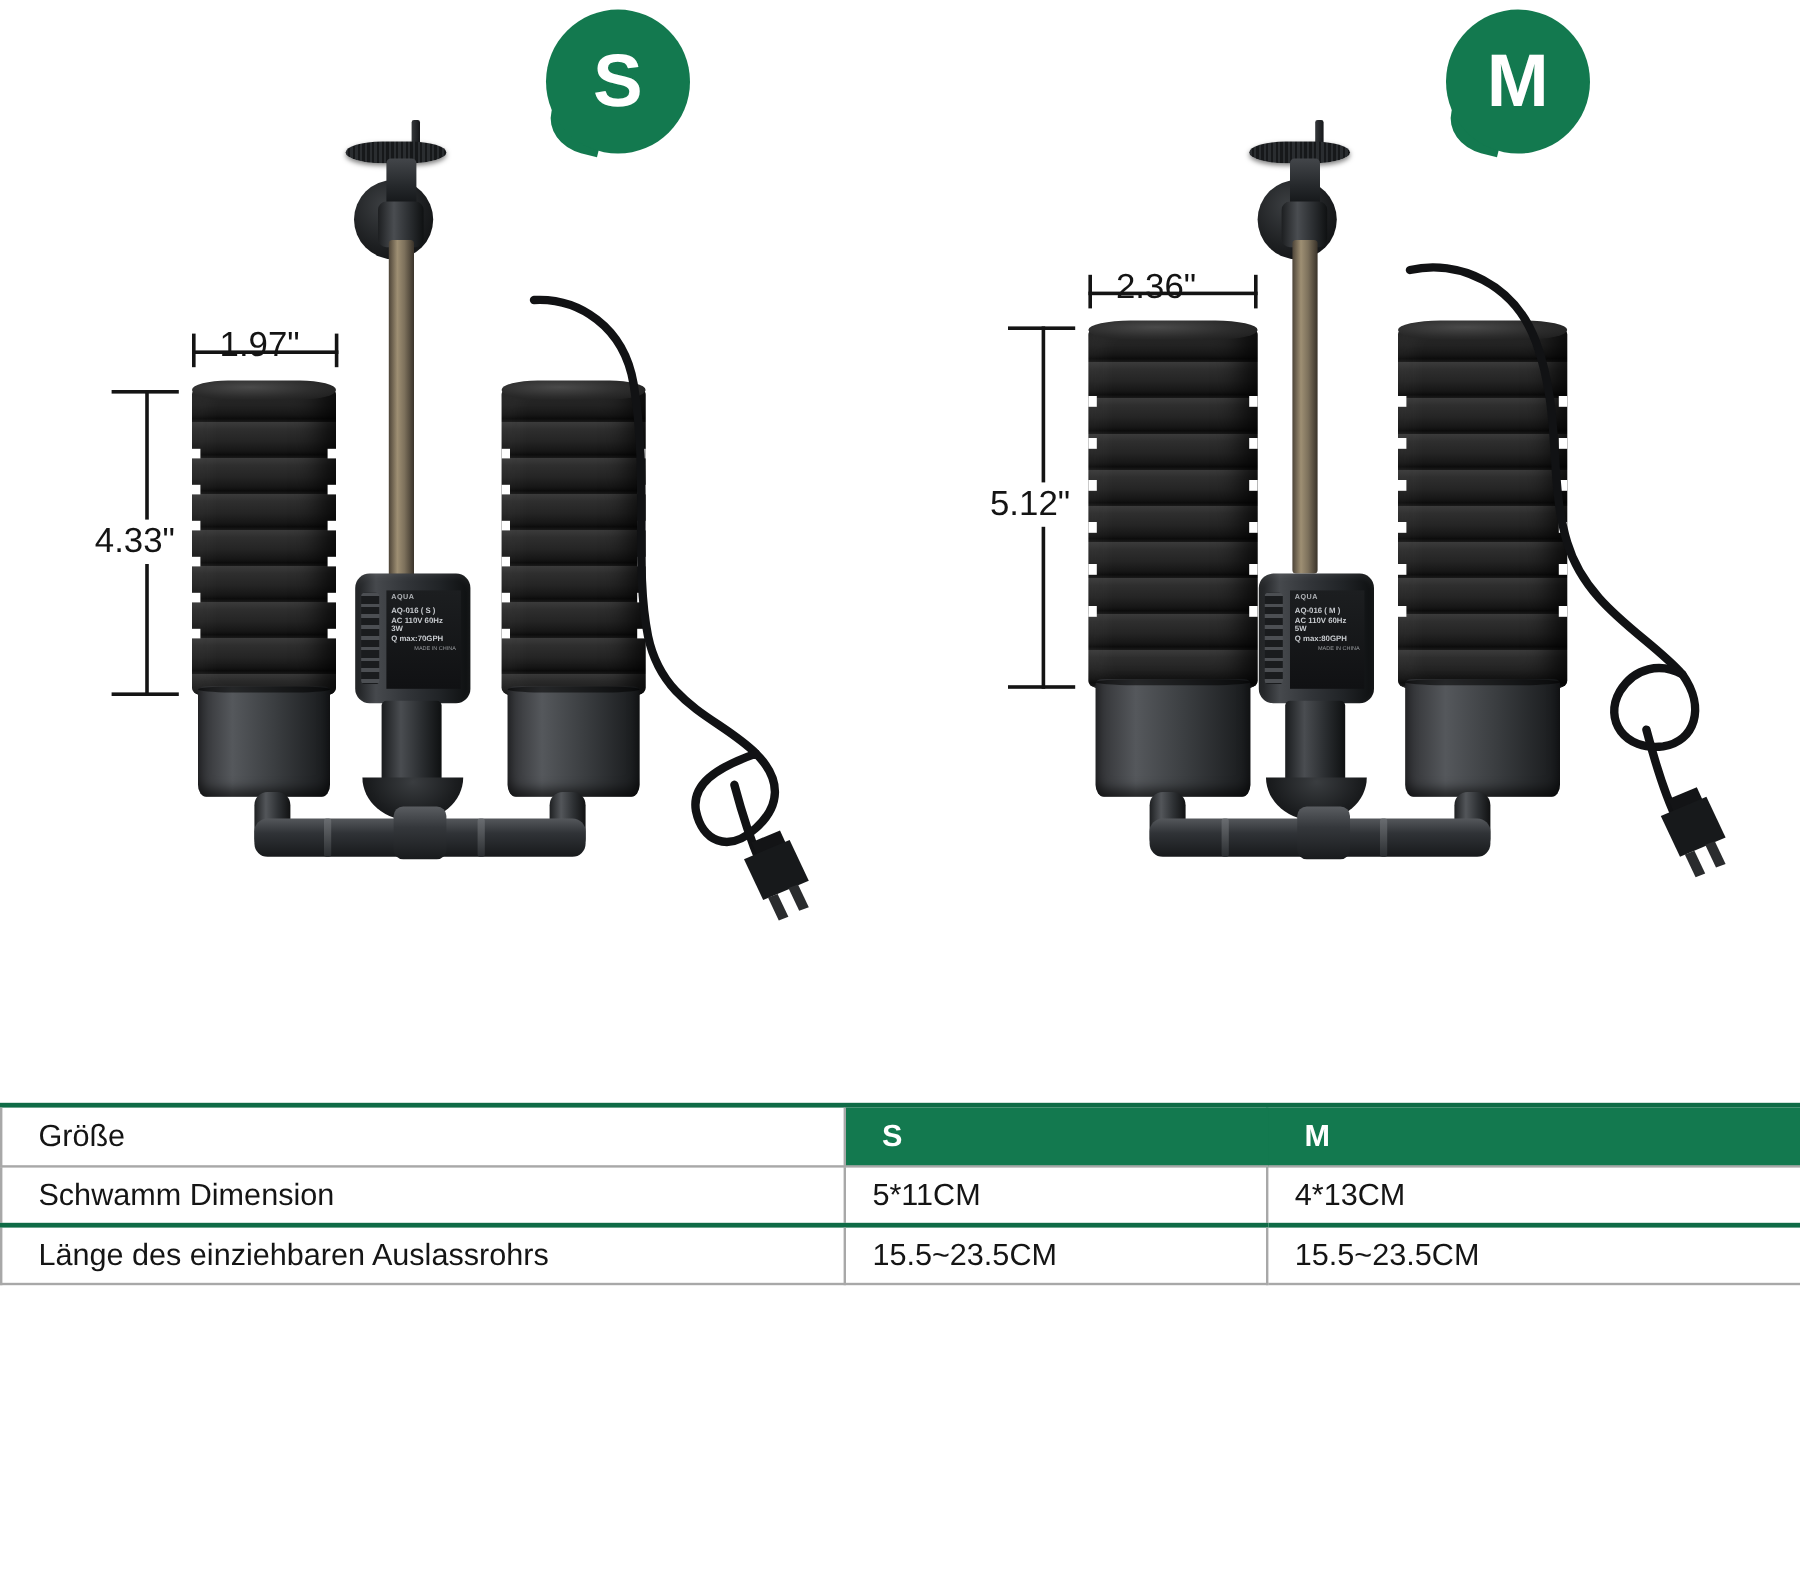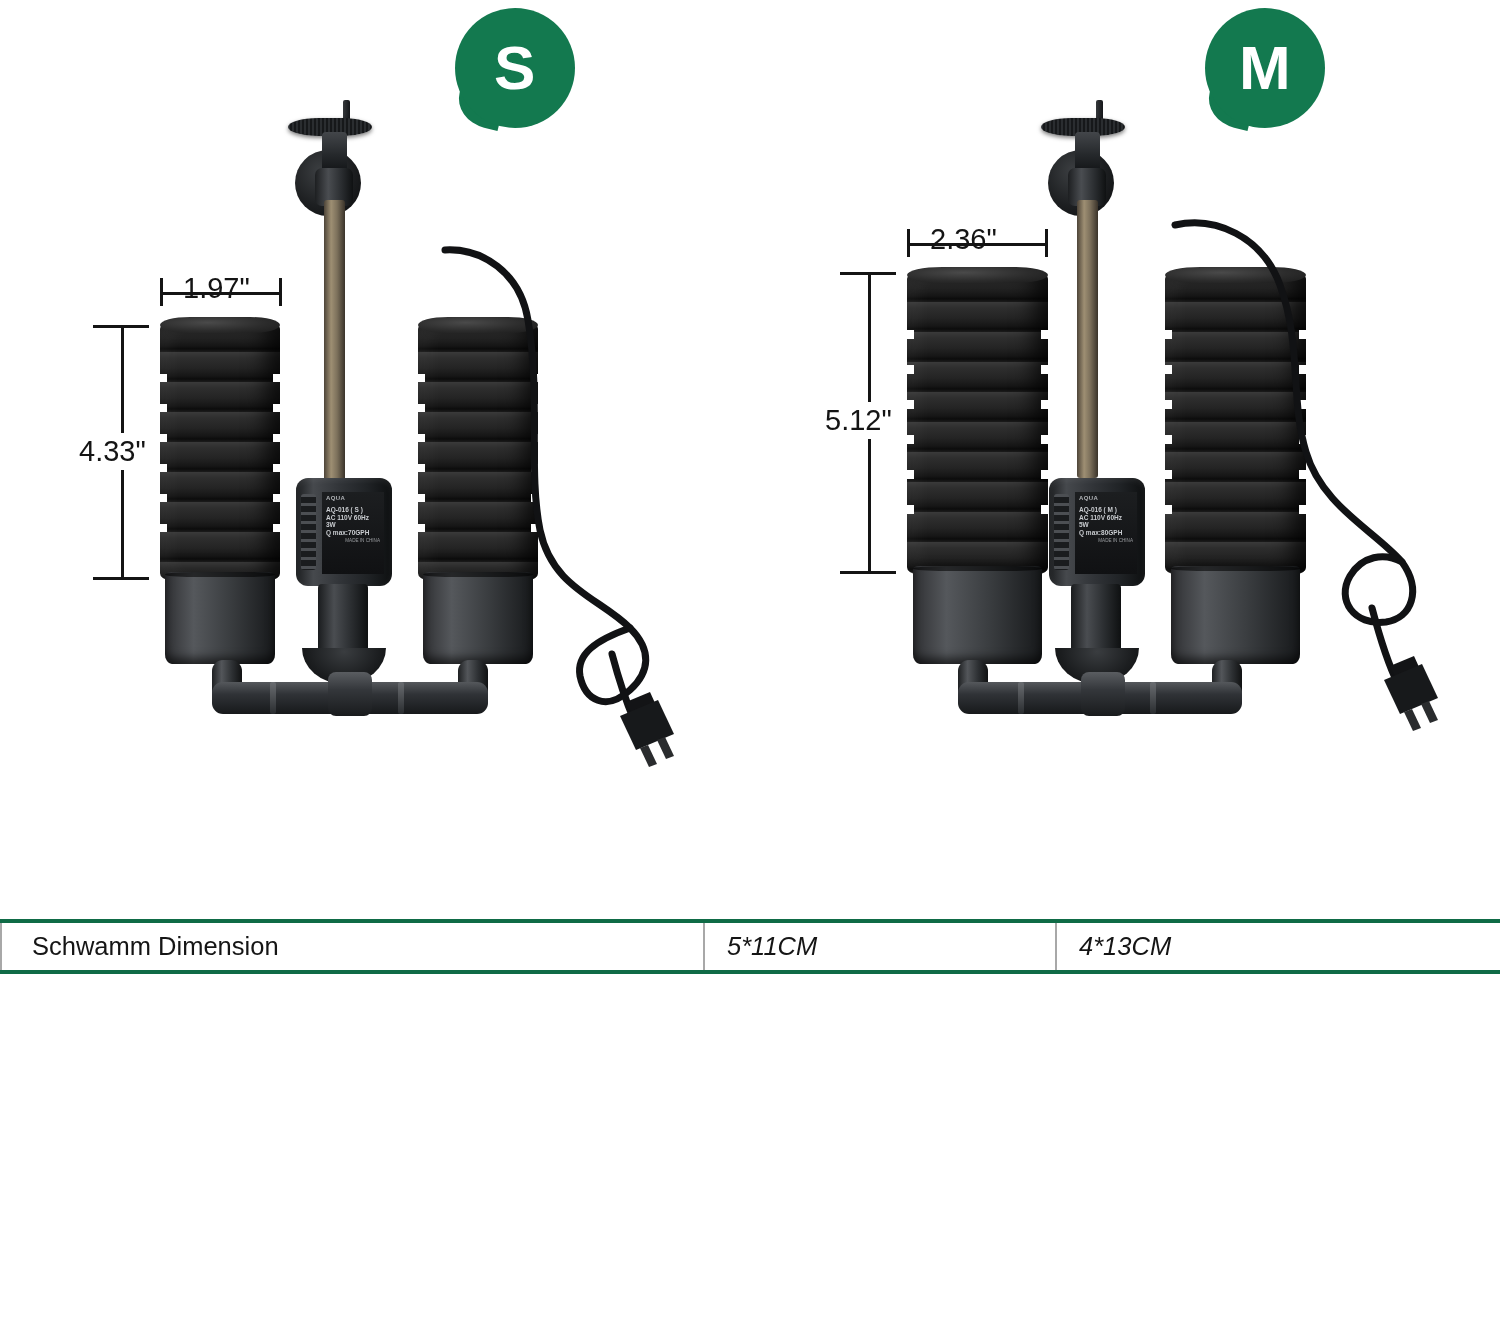--- a/index.html
+++ b/index.html
@@ -180,21 +180,21 @@
     padding: 0 0 0 30px;
     text-align: left;
     font-size: 25.5px;
     font-weight: 400;
     color: #151515;
     border-left: 2px solid #a8a8a8;
     border-right: 2px solid #a8a8a8;
     vertical-align: middle;
     white-space: nowrap;
   }
-  .spec-table td.val { padding-left: 22px; font-style: italic; }
+  .spec-table td.val { padding-left: 22px; }
   .spec-table tr.head th { border-bottom: 2px solid #a8a8a8; }
   .spec-table tr.head th.sz {
     background: #13794f; color: #ffffff; font-weight: 700;
     border-left-color: #13794f; border-right-color: #13794f;
   }
   .spec-table tr.gline > * { border-bottom: 4px solid #0f6b46; }
   .spec-table tr.nline > * { border-bottom: 2px solid #a8a8a8; }
   .top-rule {
     position: absolute; left: 0; top: 919px; width: 1500px; height: 4px; background: #0f6b46;
   }
@@ -398,28 +398,38 @@
 
   <div class="top-rule"></div>
 
   <table class="spec-table">
     <colgroup>
       <col class="c1">
         <col class="c2">
         <col class="c3">
     </colgroup>
     <tbody>
+      <tr class="head nline">
+        <th>Größe</th>
+        <th class="sz">S</th>
+        <th class="sz">M</th>
+      </tr>
 
       <tr class="gline">
         <td>Schwamm Dimension</td>
         <td class="val">5*11CM</td>
         <td class="val">4*13CM</td>
       </tr>
 
 
 
 
 
+      <tr class="nline">
+        <td>Länge des einziehbaren Auslassrohrs</td>
+        <td class="val">15.5~23.5CM</td>
+        <td class="val">15.5~23.5CM</td>
+      </tr>
 
     </tbody>
   </table>
 
 </div>
 
 </body></html>

